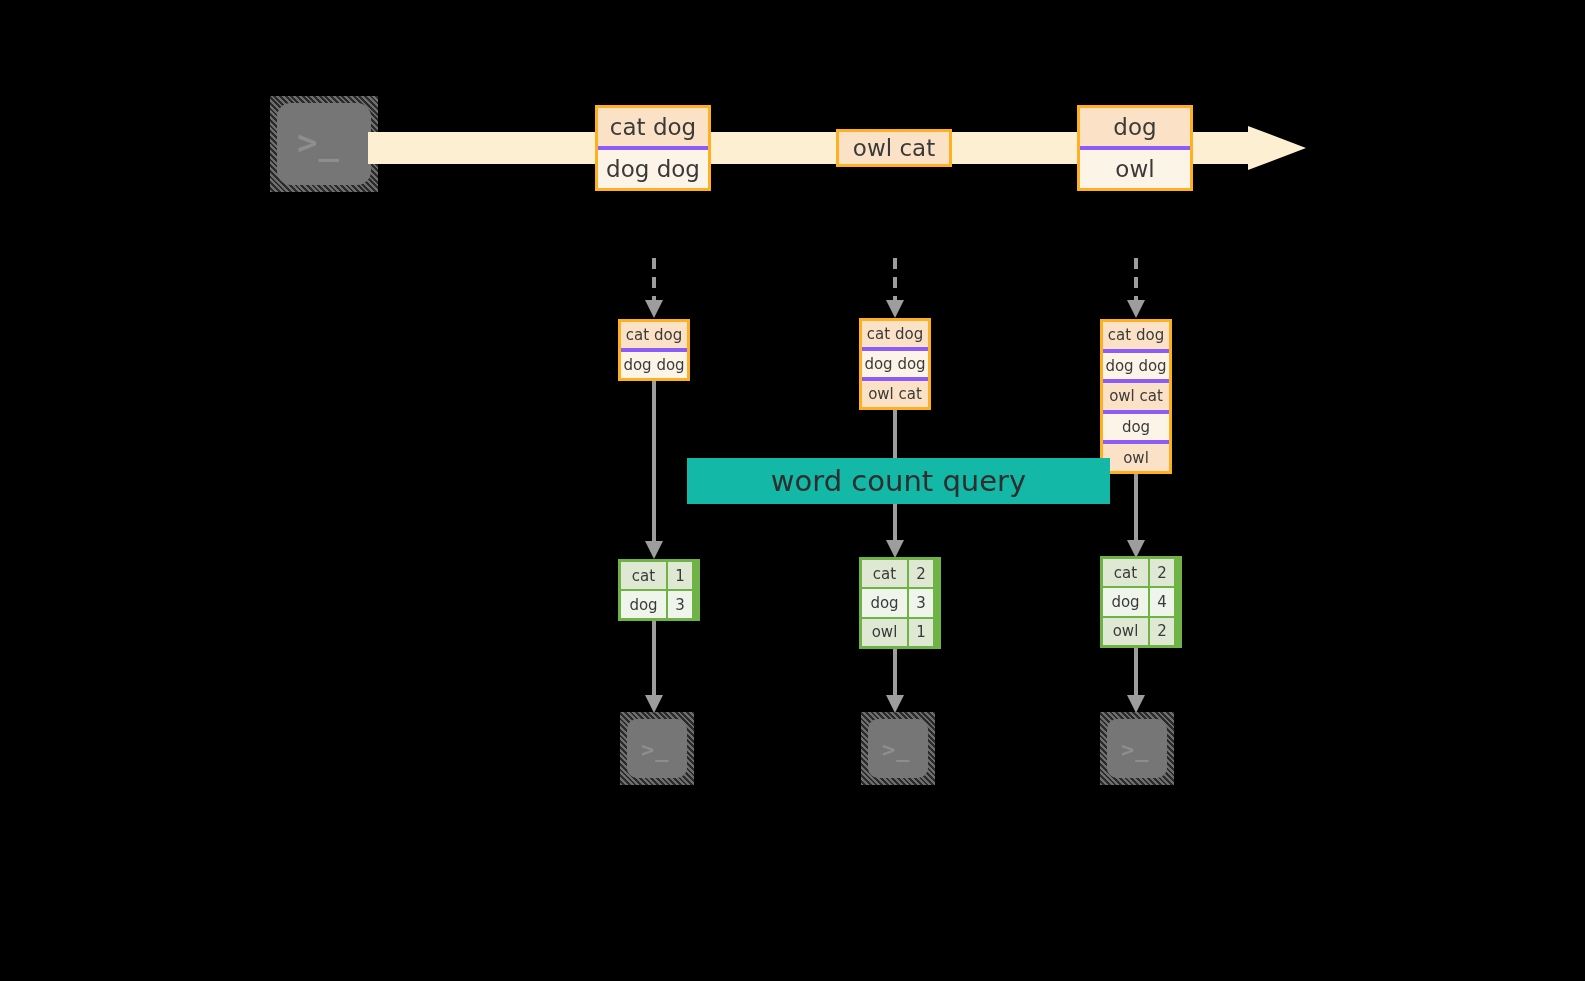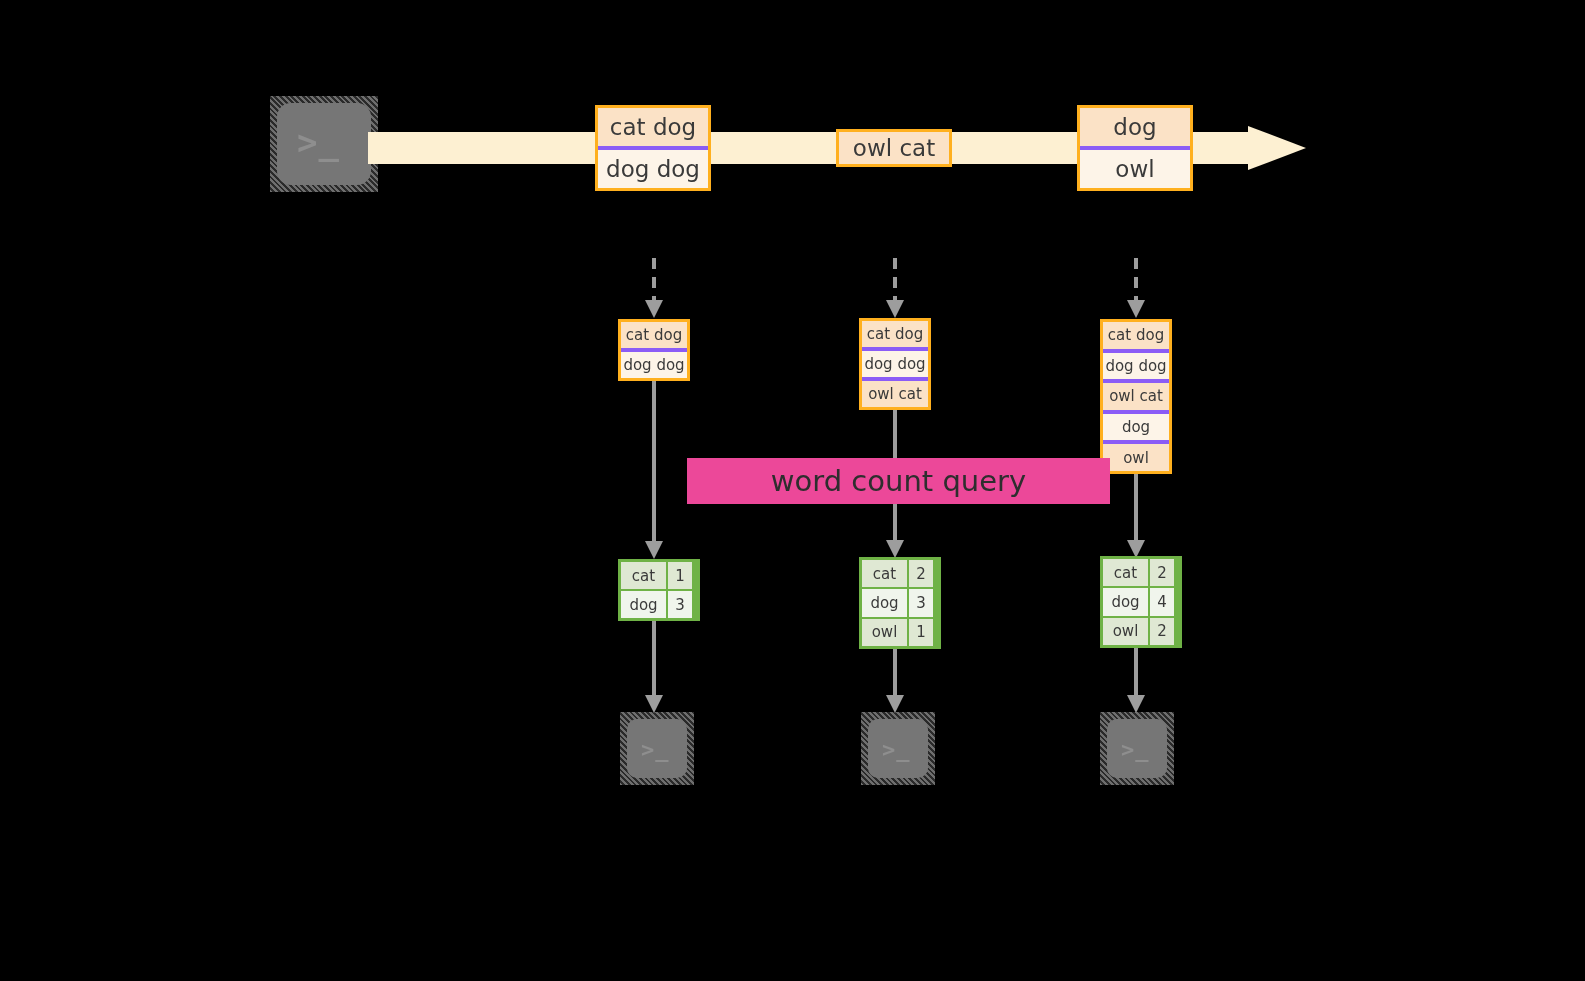--- a/index.html
+++ b/index.html
@@ -142,21 +142,21 @@
     border-top: 18px solid #9d9d9d;
   }
 
   
   .banner {
     position: absolute;
     left: 687px;
     top: 458px;
     width: 423px;
     height: 46px;
-    background: #ec4899;
+    background: #14b8a6;
     display: flex;
     align-items: center;
     justify-content: center;
     z-index: 8;
   }
   .banner .label {
     font-size: 29px;
     color: #2e2e2e;
     white-space: nowrap;
   }

